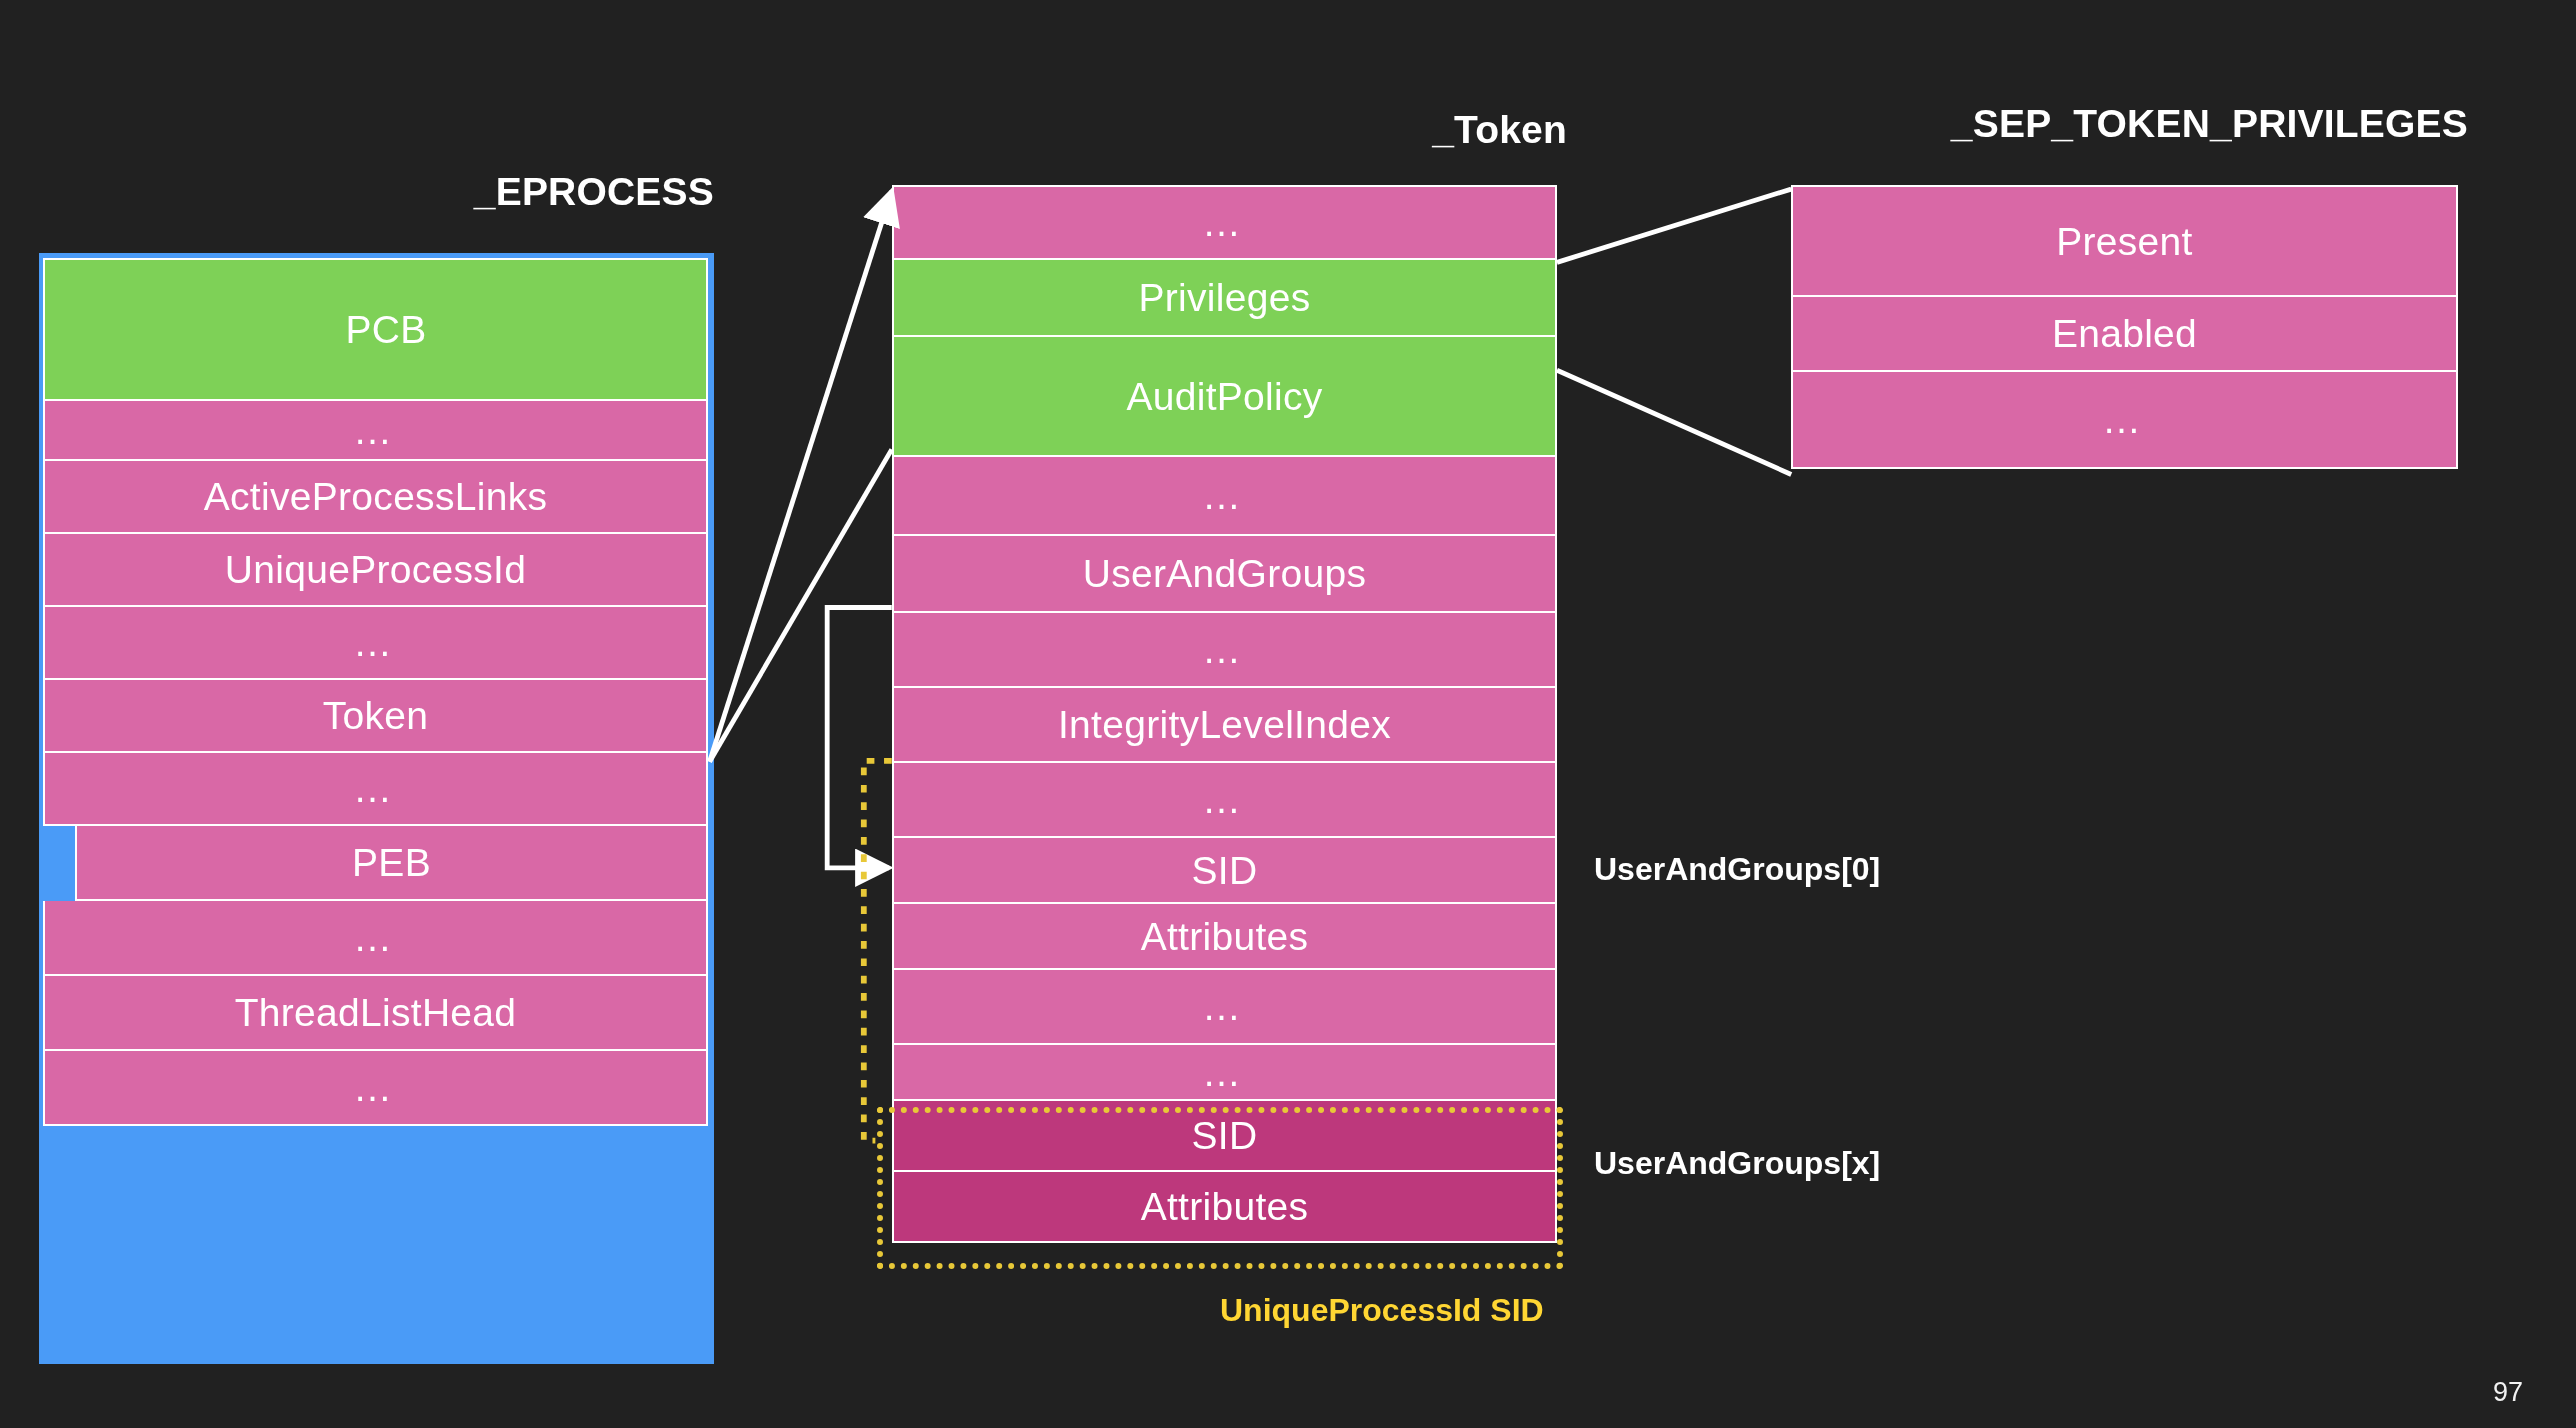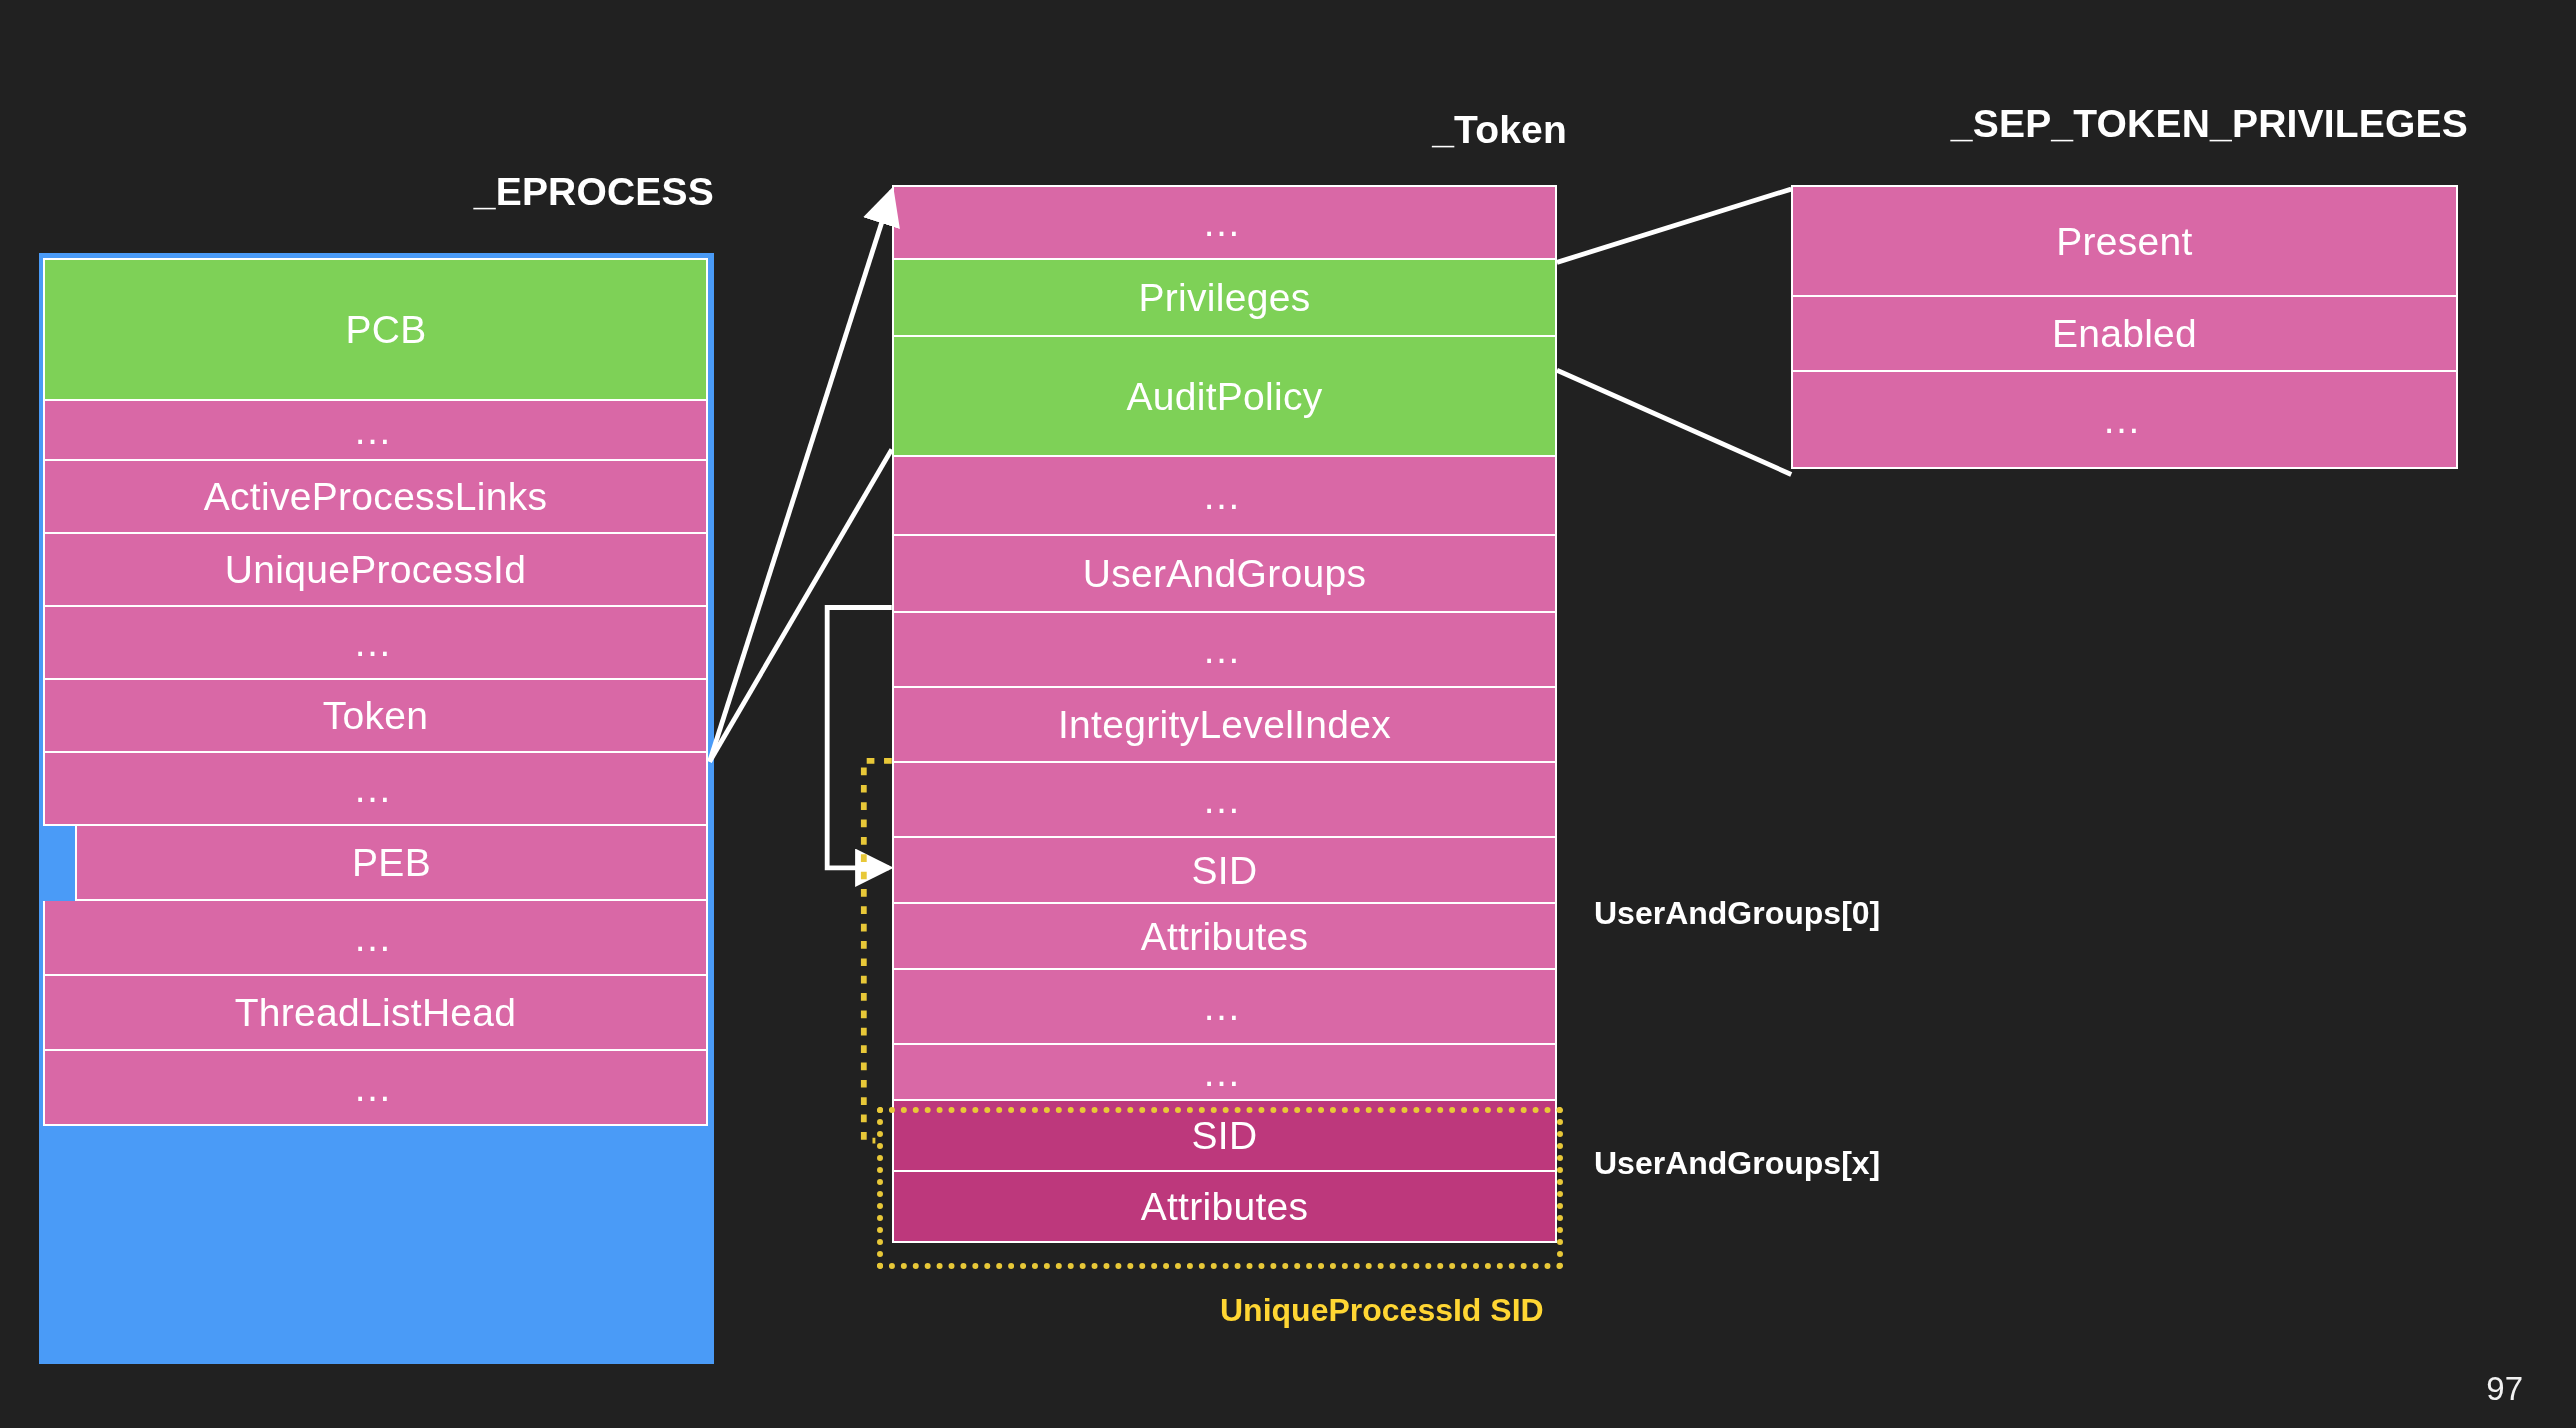--- a/index.html
+++ b/index.html
@@ -100,21 +100,21 @@
     border-radius: 2.9px;
     pointer-events: none;
   }
 
   
   #page-number {
     position: absolute;
     right: 53px;
     bottom: 21px;
     color: #f2f2f2;
-    font-size: 33px;
+    font-size: 27px;
   }
 
   svg.overlay {
     position: absolute;
     left: 0; top: 0;
     width: 2576px;
     height: 1429px;
     pointer-events: none;
   }
 </style>
@@ -164,21 +164,21 @@
   <div id="highlight-box"></div>
 
   <div class="struct-title" style="left:1793px; top:102px; width:675px;">_SEP_TOKEN_PRIVILEGES</div>
 
   <div class="struct" style="left:1791px; top:185px; width:667px;">
     <div class="row pink" style="height:112px;">Present</div>
     <div class="row pink" style="height:75px;">Enabled</div>
     <div class="row pink ellipsis" style="height:97px;">…</div>
   </div>
 
-  <div class="annot" style="left:1594px; top:895px;">UserAndGroups[0]</div>
+  <div class="annot" style="left:1594px; top:851px;">UserAndGroups[0]</div>
 
   <div class="annot" style="left:1594px; top:1145px;">UserAndGroups[x]</div>
 
   <div class="annot-yellow" style="left:1220px; top:1292px;">UniqueProcessId SID</div>
 
   <svg class="overlay" viewBox="0 0 2672 1482">
     <defs>
       <marker id="arrow-w" markerWidth="9" markerHeight="9" refX="7" refY="4" orient="auto" markerUnits="strokeWidth">
         <path d="M0,0 L8,4 L0,8 z" fill="#ffffff"></path>
       </marker>

